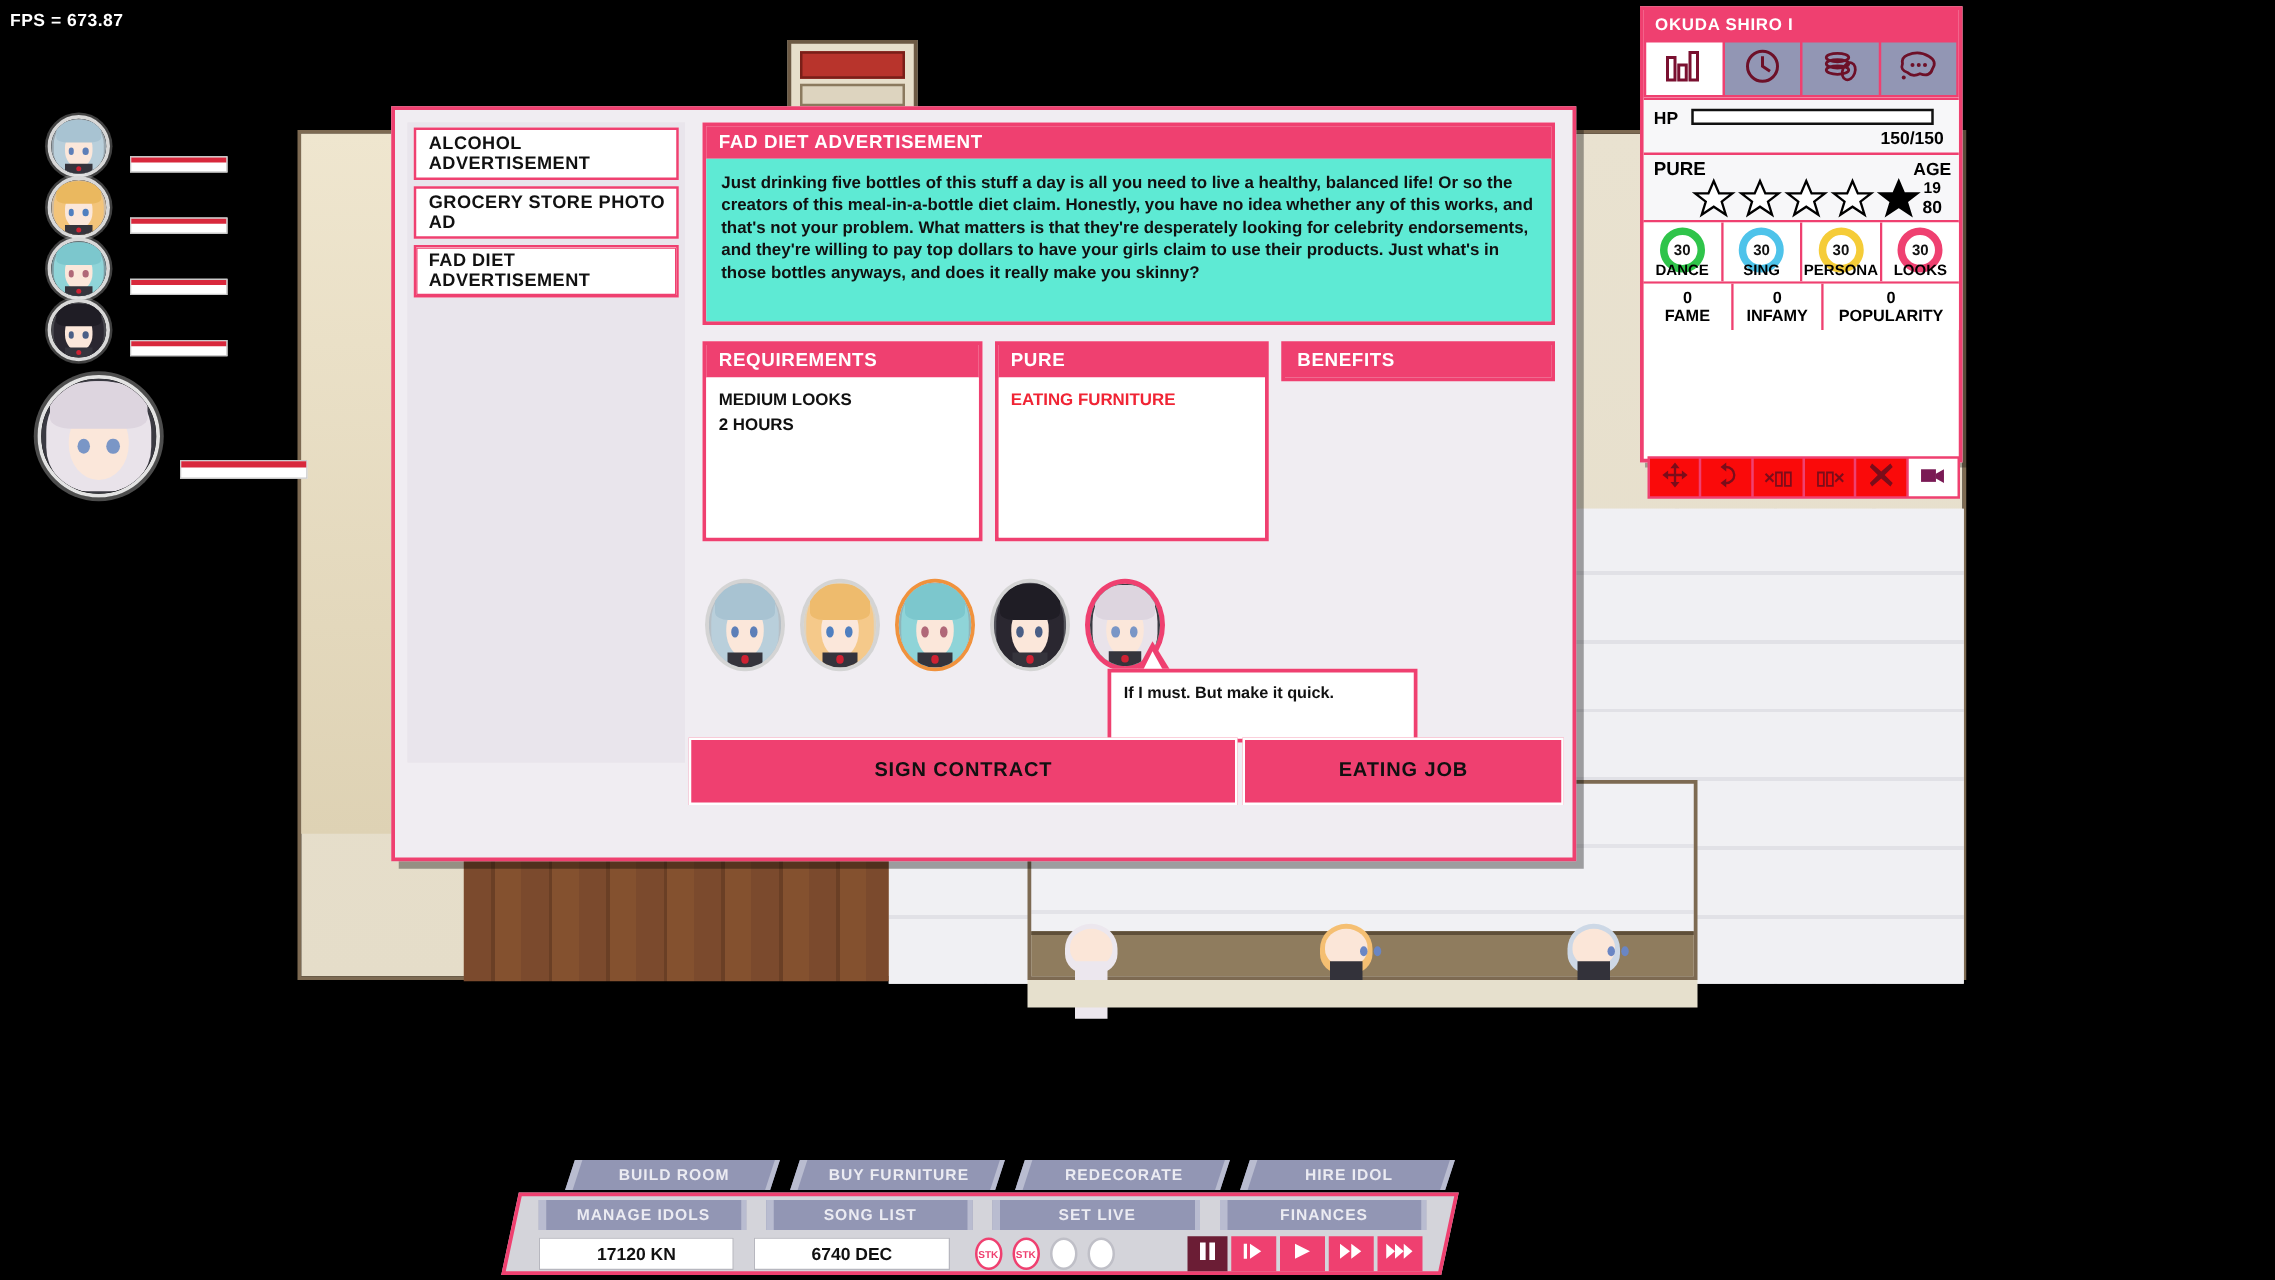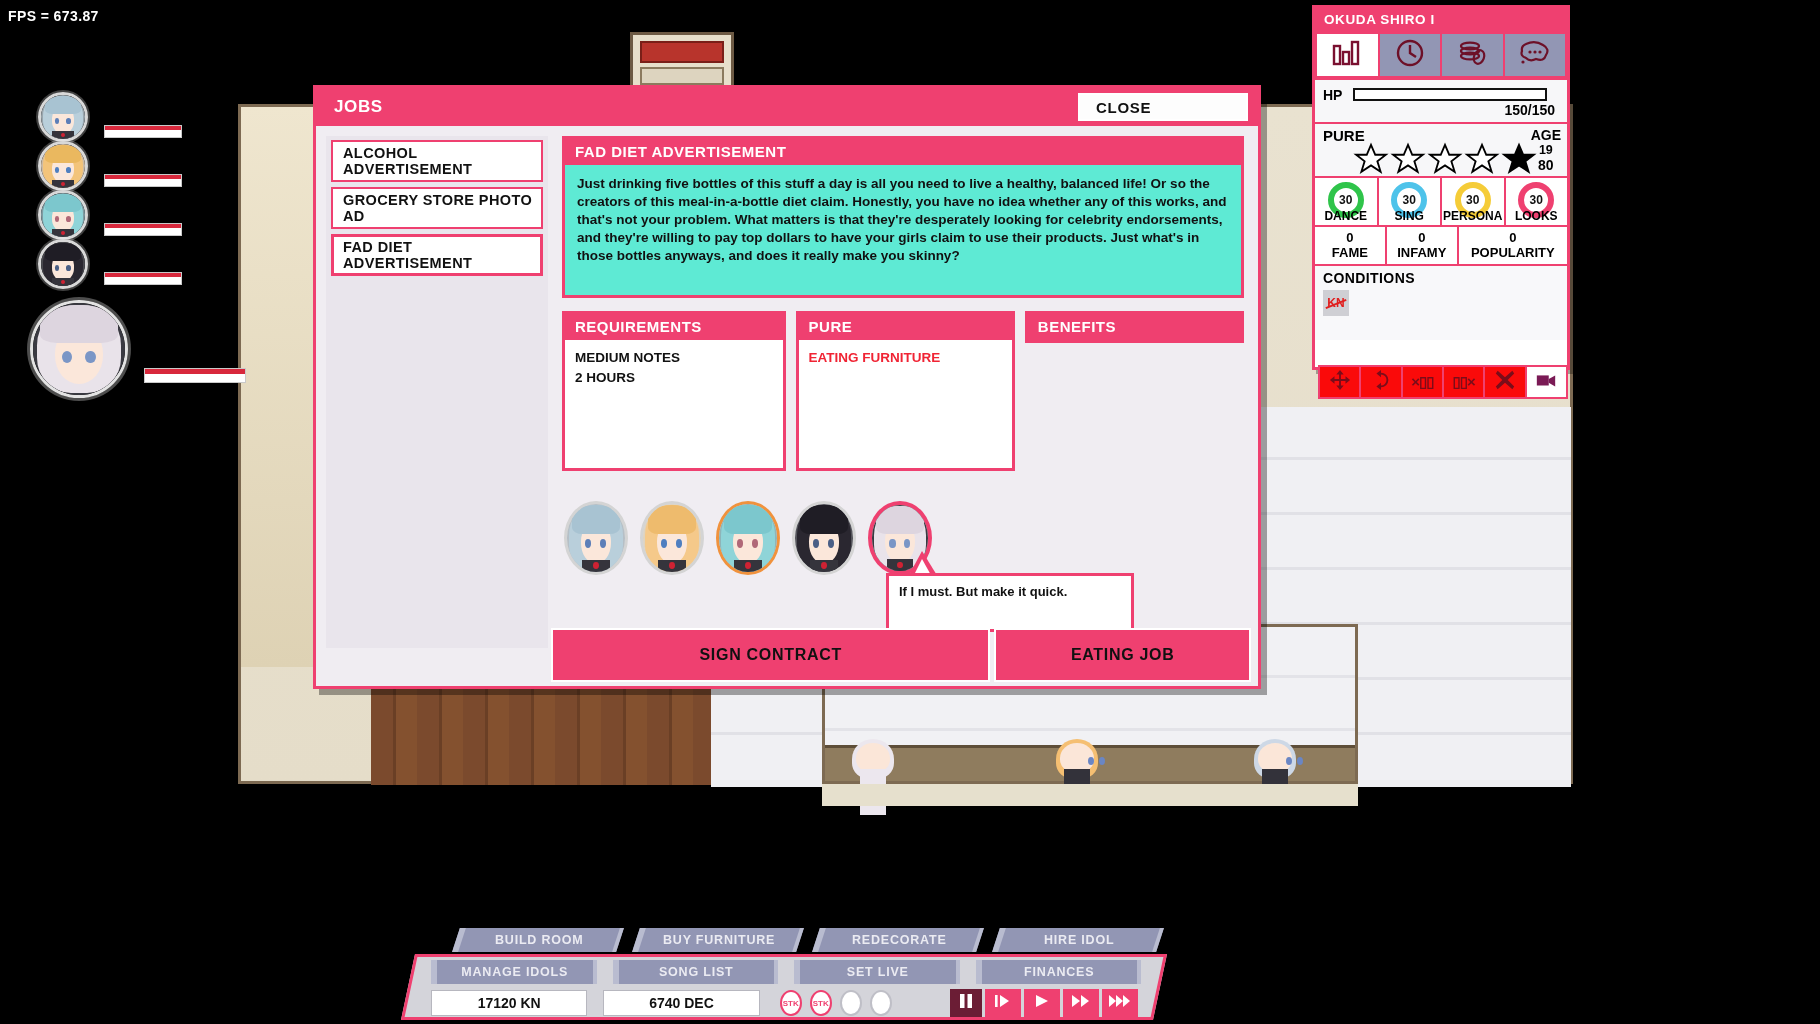--- a/index.html
+++ b/index.html
@@ -527,24 +527,20 @@
         <div class="f-eye r" style="background:#7a96c6"></div>
       </div>
     </div>
     <div class="hpbar-lg">
       <div class="fill"></div>
     </div>
   </div>
 
   <div class="jobs-window">
 
-    <div class="jobs-titlebar">
-      <div class="jobs-title">JOBS</div>
-      <div class="close-btn">CLOSE</div>
-    </div>
 
     <div class="jobs-body">
 
       <div class="job-list">
         <div class="job-item">ALCOHOL ADVERTISEMENT</div>
         <div class="job-item">GROCERY STORE PHOTO AD</div>
         <div class="job-item selected">FAD DIET ADVERTISEMENT</div>
       </div>
 
       <div class="job-detail">
@@ -553,21 +549,21 @@
           <div class="job-desc-box">
             <p>Just drinking five bottles of this stuff a day is all you need to live a healthy, balanced life! Or so the creators of this meal-in-a-bottle diet claim. Honestly, you have no idea whether any of this works, and that's not your problem. What matters is that they're desperately looking for celebrity endorsements, and they're willing to pay top dollars to have your girls claim to use their products. Just what's in those bottles anyways, and does it really make you skinny?</p>
           </div>
         </div>
 
         <div class="rrb-row">
           <div class="rrb-col wide">
             <div class="panel-pink">
               <div class="panel-head">REQUIREMENTS</div>
               <div class="rrb-body">
-                <div class="val-neutral">MEDIUM NOTES</div>
+                <div class="val-neutral">MEDIUM LOOKS</div>
                 <div class="val-neutral">2 HOURS</div>
               </div>
             </div>
           </div>
           <div class="rrb-col">
             <div class="panel-pink">
               <div class="panel-head">PURE</div>
               <div class="rrb-body">
                 <div class="val-risk">EATING FURNITURE</div>
               </div>
@@ -770,24 +766,20 @@
       <div class="cp-meta-cell">
         <div class="v">0</div>
         <div class="n">INFAMY</div>
       </div>
       <div class="cp-meta-cell">
         <div class="v">0</div>
         <div class="n">POPULARITY</div>
       </div>
     </div>
 
-    <div class="cp-cond">
-      <div class="hd">CONDITIONS</div>
-      <div class="cp-cond-icon">KN</div>
-    </div>
 
     <div class="cp-toolbar">
       <div class="cp-tool">
         <span>
           <svg viewBox="0 0 24 24">
               <path d="M12 1 L16 6 L13 6 L13 11 L18 11 L18 8 L23 12 L18 16 L18 13 L13 13 L13 18 L16 18 L12 23 L8 18 L11 18 L11 13 L6 13 L6 16 L1 12 L6 8 L6 11 L11 11 L11 6 L8 6 Z" fill="#7a0d1a"></path>
             </svg>
         </span>
       </div>
       <div class="cp-tool">

